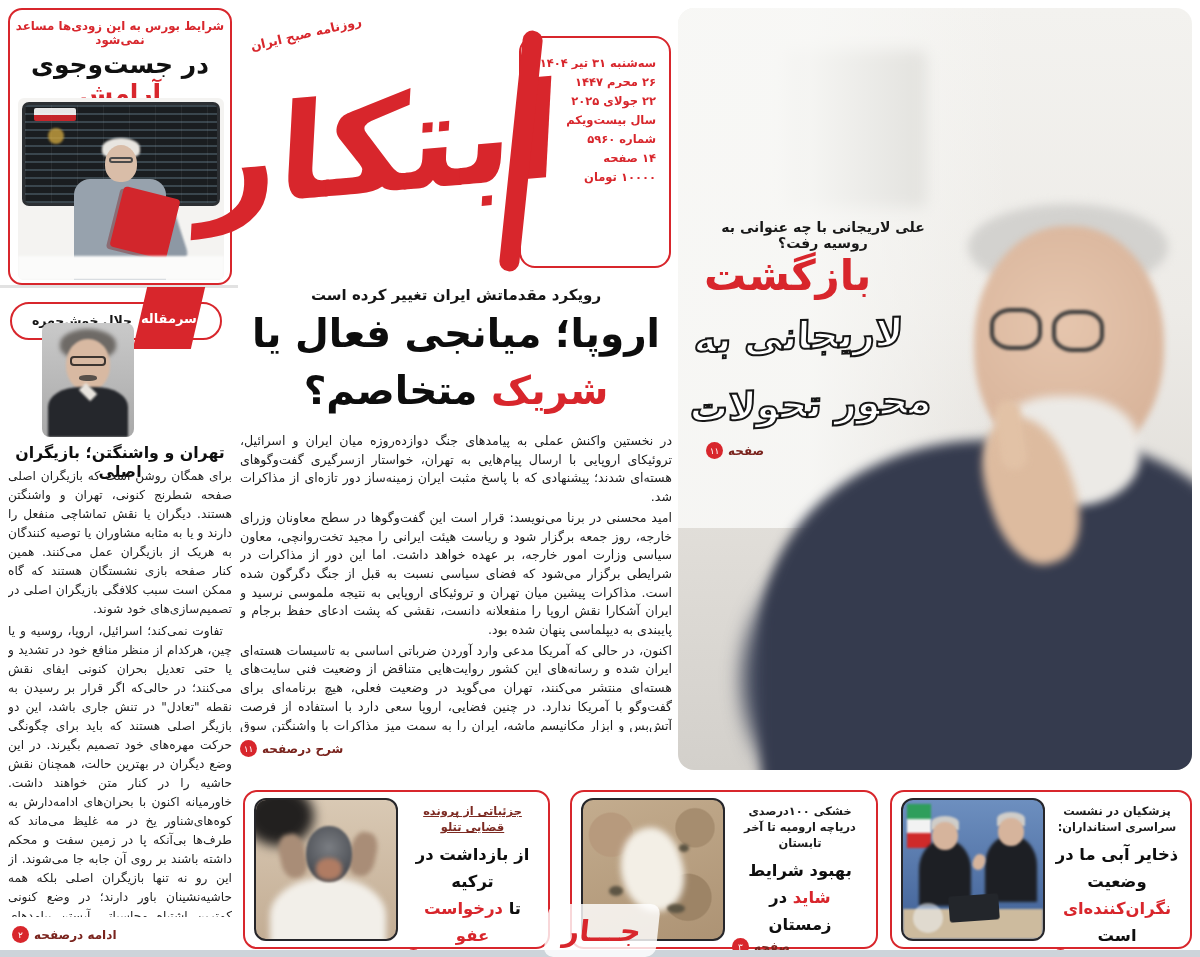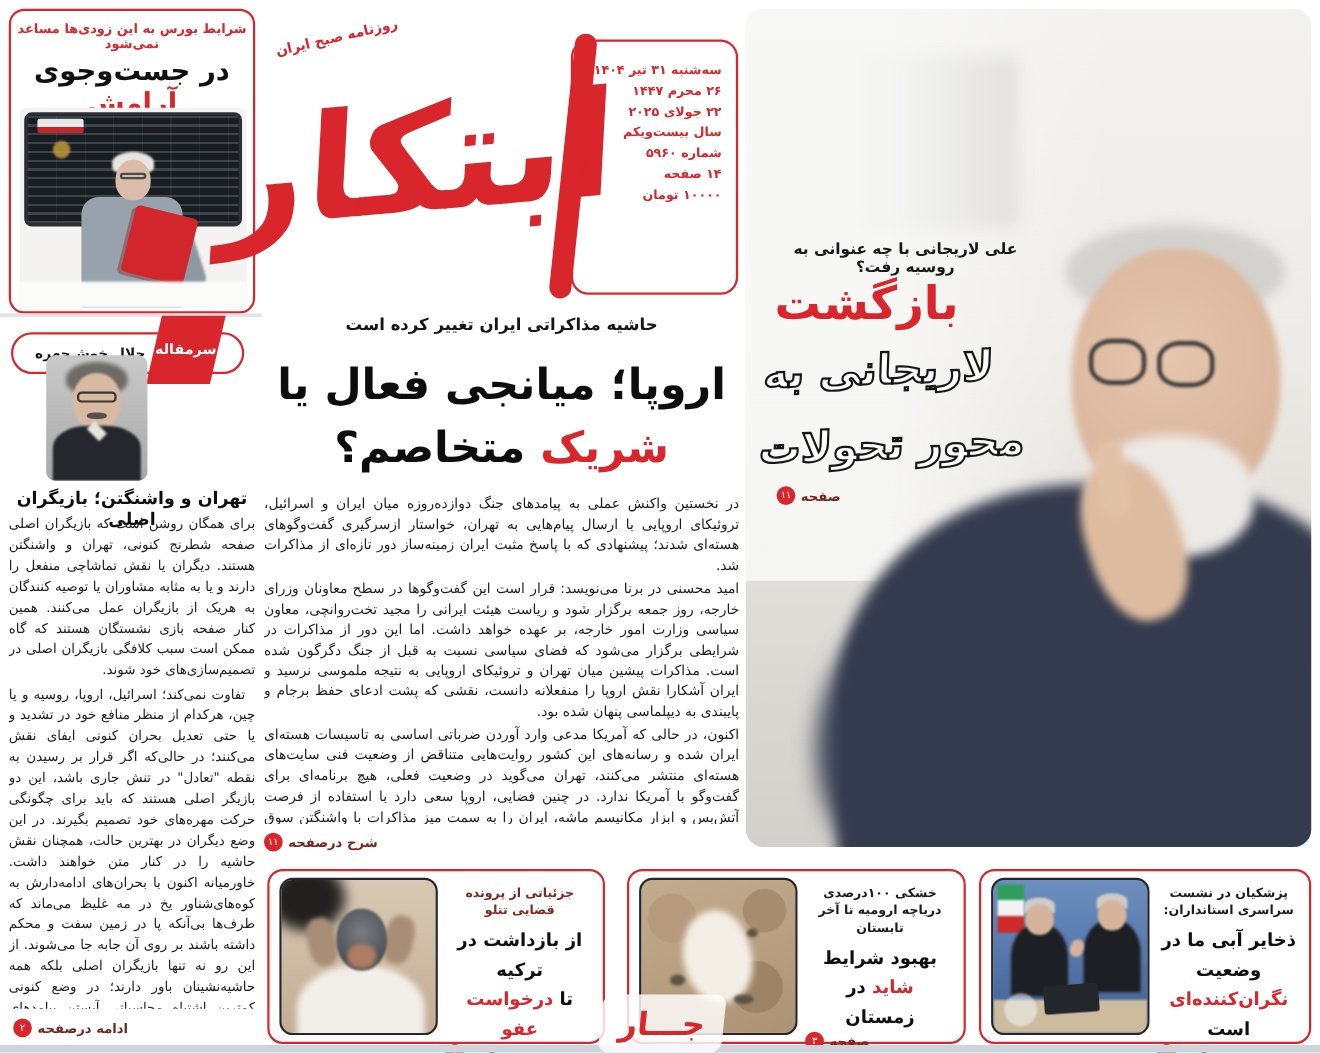--- a/index.html
+++ b/index.html
@@ -99,21 +99,21 @@
   .lead-o1{position:absolute;left:16px;top:306px;font-size:38px;font-weight:bold;color:#fff;
     -webkit-text-stroke:2px #161616;transform:rotate(-2deg) skewX(-4deg);z-index:5;}
   .lead-o2{position:absolute;left:12px;top:374px;font-size:38px;font-weight:bold;color:#fff;
     -webkit-text-stroke:2px #161616;transform:rotate(-2deg) skewX(-4deg);z-index:5;}
   .lead-page{position:absolute;left:28px;top:434px;z-index:5;}
 
   
   #main{left:240px;top:286px;width:432px;}
   .main-kicker{text-align:center;font-weight:bold;font-size:15px;color:#161616;}
   .main-head{text-align:center;font-weight:bold;color:#0d0d0d;font-size:39px;line-height:57px;
-    margin-top:18px;letter-spacing:-1.5px;}
+    margin-top:1px;letter-spacing:-1.5px;}
   .main-head .red{color:var(--accent-red);}
   .main-body{margin-top:13px;height:300px;overflow:hidden;text-align:justify;
     font-size:12.6px;line-height:18.7px;color:#1c1c1c;}
   .main-body p{margin-bottom:2px;}
   #main .pageline{margin-top:8px;justify-content:flex-end;}
 
   
   #edit{left:8px;top:292px;width:224px;height:660px;}
   .capsule{position:absolute;left:2px;top:10px;width:212px;height:38px;border:2px solid var(--accent-red);
     border-radius:20px;background:#fff;z-index:1;}
@@ -148,21 +148,21 @@
   .bbox{position:absolute;top:790px;height:159px;border:2px solid var(--accent-red);
     border-radius:14px;background:#fff;}
   #bbox-a{left:243px;width:307px;}
   #bbox-b{left:570px;width:308px;}
   #bbox-c{left:890px;width:302px;}
   .bphoto{position:absolute;left:9px;top:6px;width:144px;height:143px;border:2px solid #26262a;
     border-radius:12px;overflow:hidden;}
   .btext{position:absolute;left:160px;top:4px;right:8px;bottom:8px;display:flex;
     flex-direction:column;align-items:center;}
   .bkicker{font-size:11.4px;font-weight:bold;text-align:center;line-height:16px;margin-top:7px;color:#1c1c1c;}
-  #bbox-a .bkicker{color:#7c2a22;}
+  #bbox-a .bkicker{color:#7c2a22;text-decoration:underline;}
   .bhead{font-size:16.4px;font-weight:bold;text-align:center;line-height:27px;color:#0f0f0f;margin-top:6px;letter-spacing:-.5px;}
   .bhead .red{color:var(--accent-red);}
   .bpage{margin-top:auto;align-self:flex-end;}
 
   
   .pa{background:linear-gradient(180deg,#d9c9b4,#c3ad94);}
   .pa-dark{position:absolute;left:-12px;top:-14px;width:70px;height:60px;background:#22201f;
     border-radius:50%;filter:blur(6px);}
   .pa-robe{position:absolute;left:14px;bottom:-16px;width:116px;height:78px;background:#f2efe9;
     border-radius:50% 50% 0 0;filter:blur(3px);}
@@ -268,21 +268,21 @@
   <div class="lead-red">بازگشت</div>
   <div class="lead-o1">لاریجانی به</div>
   <div class="lead-o2">محور تحولات</div>
   <div class="pageline lead-page">
     <span>صفحه</span>
     <span class="pbadge">۱۱</span>
   </div>
 </div>
 
 <div class="abs" id="main">
-  <div class="main-kicker">حاشیه مذاکراتی ایران تغییر کرده است</div>
+  <div class="main-kicker">رویکرد مقدماتش ایران تغییر کرده است</div>
   <div class="main-head">
     <div>اروپا؛ میانجی فعال یا</div>
     <div><span class="red">شریک</span><span> متخاصم؟</span></div>
   </div>
   <div class="main-body">
     <p>در نخستین واکنش عملی به پیامدهای جنگ دوازده‌روزه میان ایران و اسرائیل، تروئیکای اروپایی با ارسال پیام‌هایی به تهران، خواستار ازسرگیری گفت‌وگوهای هسته‌ای شدند؛ پیشنهادی که با پاسخ مثبت ایران زمینه‌ساز دور تازه‌ای از مذاکرات شد.</p>
     <p>امید محسنی در برنا می‌نویسد: قرار است این گفت‌وگوها در سطح معاونان وزرای خارجه، روز جمعه برگزار شود و ریاست هیئت ایرانی را مجید تخت‌روانچی، معاون سیاسی وزارت امور خارجه، بر عهده خواهد داشت. اما این دور از مذاکرات در شرایطی برگزار می‌شود که فضای سیاسی نسبت به قبل از جنگ دگرگون شده است. مذاکرات پیشین میان تهران و تروئیکای اروپایی به نتیجه ملموسی نرسید و ایران آشکارا نقش اروپا را منفعلانه دانست، نقشی که پشت ادعای حفظ برجام و پایبندی به دیپلماسی پنهان شده بود.</p>
     <p>اکنون، در حالی که آمریکا مدعی وارد آوردن ضرباتی اساسی به تاسیسات هسته‌ای ایران شده و رسانه‌های این کشور روایت‌هایی متناقض از وضعیت فنی سایت‌های هسته‌ای منتشر می‌کنند، تهران می‌گوید در وضعیت فعلی، هیچ برنامه‌ای برای گفت‌وگو با آمریکا ندارد. در چنین فضایی، اروپا سعی دارد با استفاده از فرصت آتش‌بس و ابزار مکانیسم ماشه، ایران را به سمت میز مذاکرات با واشنگتن سوق دهد، مسیری که ظاهرا قرار است مقدماتش را سه کشور اروپایی فراهم کنند. اما هنوز مشخص نیست این تلاش‌ها در چشم تهران، یک وساطت قابل اعتماد تلقی می‌شود یا تداوم همان بازی دوگانه‌ای است که پیش‌تر به بن‌بست رسیده بود.</p>
   </div>
   <div class="pageline">

